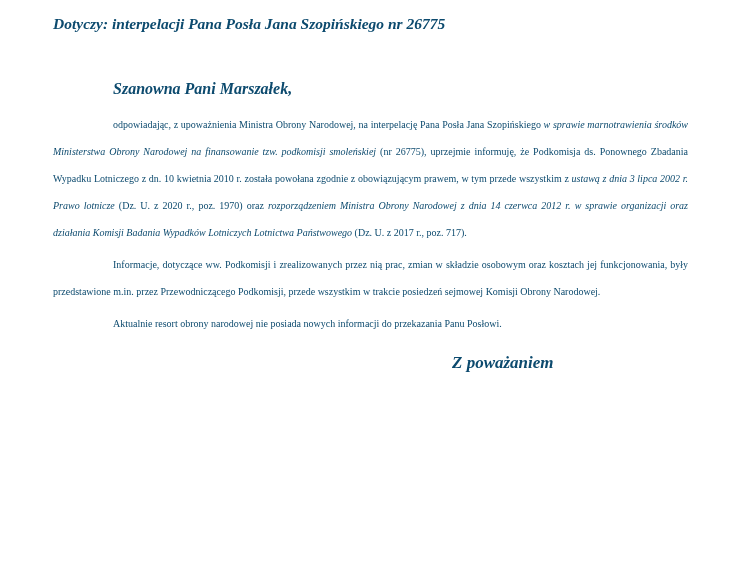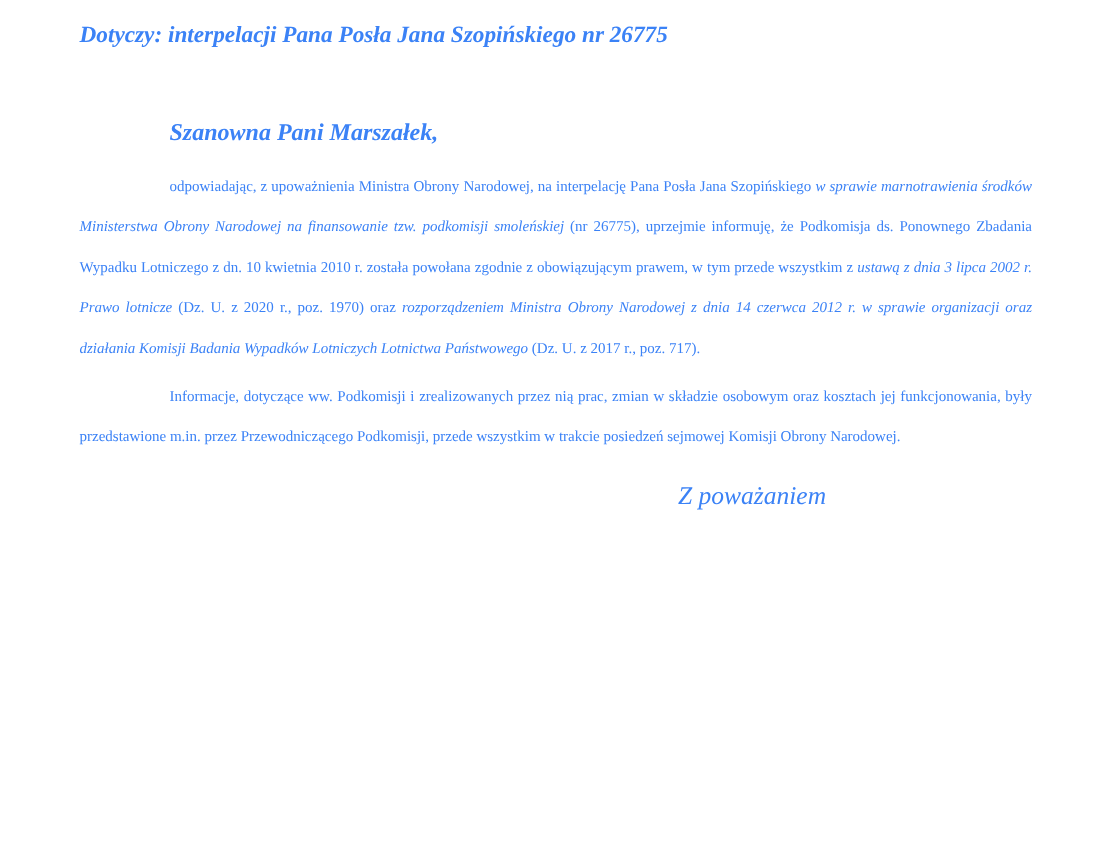--- a/index.html
+++ b/index.html
@@ -5,21 +5,21 @@
   html, body {
     margin: 0;
     padding: 0;
     background: #ffffff;
   }
   .page {
     position: relative;
     width: 740px;
     height: 568px;
     background: #ffffff;
-    color: #3b82f6;
+    color: #0c4a6e;
     font-family: "Liberation Serif", "DejaVu Serif", serif;
     box-sizing: border-box;
     padding: 13px 52px 0 53px;
     overflow: hidden;
   }
   .subject-line {
     font-size: 15.5px;
     line-height: 21px;
     font-weight: bold;
     font-style: italic;
@@ -41,38 +41,39 @@
     text-align: justify;
     text-indent: 60px;
   }
   .letter-body p span.italic {
     font-style: italic;
   }
   .closing {
     margin: 14px 0 0 399px;
     font-size: 17px;
     line-height: 23px;
-    font-weight: normal;
+    font-weight: bold;
     font-style: italic;
   }
   .signature-note {
     margin: 19px 0 0 397px;
     font-size: 13.5px;
     line-height: 18px;
     font-style: italic;
   }
 </style>
 </head>
 <body>
 
 <div class="page">
   <div class="subject-line">Dotyczy: interpelacji Pana Posła Jana Szopińskiego nr 26775</div>
 
   <div class="salutation">Szanowna Pani Marszałek,</div>
 
   <div class="letter-body">
       <p><span>odpowiadając, z upoważnienia Ministra Obrony Narodowej, na interpelację Pana Posła Jana Szopińskiego </span><span class="italic">w sprawie marnotrawienia środków Ministerstwa Obrony Narodowej na finansowanie tzw. podkomisji smoleńskiej</span><span> (nr 26775), uprzejmie informuję, że Podkomisja ds. Ponownego Zbadania Wypadku Lotniczego z dn. 10 kwietnia 2010 r. została powołana zgodnie z obowiązującym prawem, w tym przede wszystkim z </span><span class="italic">ustawą z dnia 3 lipca 2002 r. Prawo lotnicze</span><span> (Dz. U. z 2020 r., poz. 1970) oraz </span><span class="italic">rozporządzeniem Ministra Obrony Narodowej z dnia 14 czerwca 2012 r. w sprawie organizacji oraz działania Komisji Badania Wypadków Lotniczych Lotnictwa Państwowego</span><span> (Dz. U. z 2017 r., poz. 717).</span></p>
       <p><span>Informacje, dotyczące ww. Podkomisji i zrealizowanych przez nią prac, zmian w składzie osobowym oraz kosztach jej funkcjonowania, były przedstawione m.in. przez Przewodniczącego Podkomisji, przede wszystkim w trakcie posiedzeń sejmowej Komisji Obrony Narodowej.</span></p>
+      <p><span>Aktualnie resort obrony narodowej nie posiada nowych informacji do przekazania Panu Posłowi.</span></p>
     </div>
 
   <div class="closing">Z poważaniem</div>
 
 </div>
 
 </body></html>

